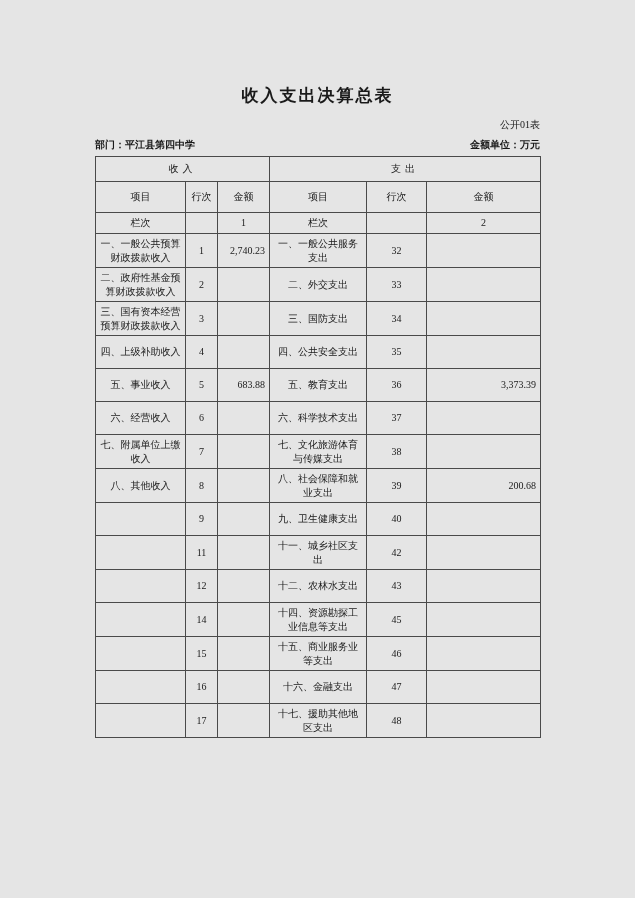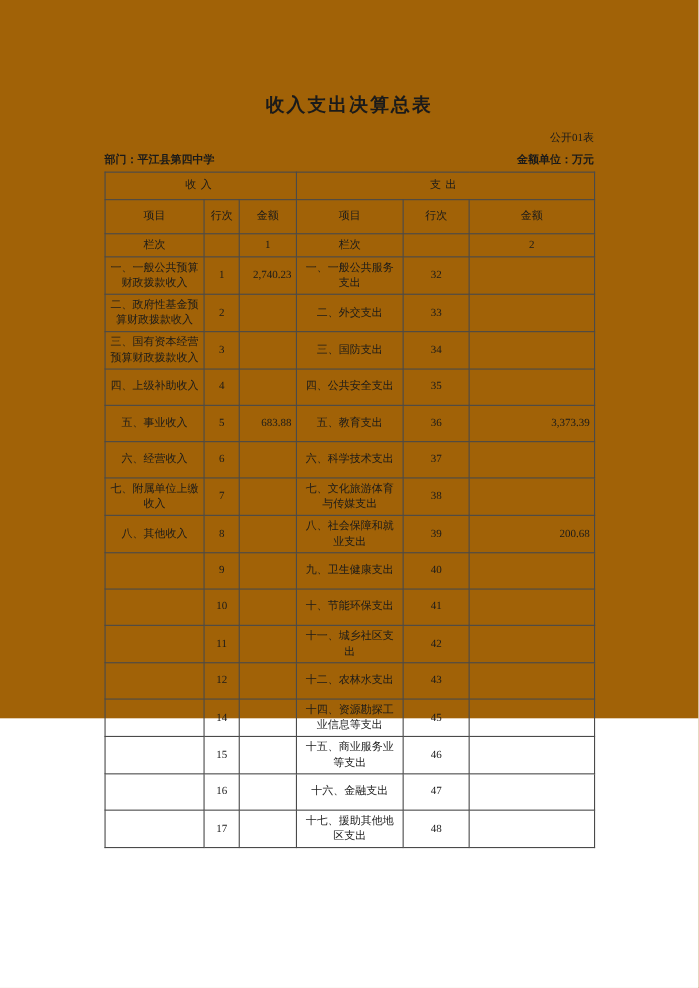--- a/index.html
+++ b/index.html
@@ -10,23 +10,23 @@
   body {
     width: 635px;
     height: 898px;
     font-family: "Liberation Serif", "DejaVu Serif", serif;
     color: #1a1a1a;
     -webkit-font-smoothing: antialiased;
   }
   .page {
     box-sizing: border-box;
     width: 635px;
-    height: 653px;
+    height: 898px;
     padding: 84px 95px 0 95px;
-    background: #a16207;
+    background: #e5e5e5;
   }
   .doc-title {
     text-align: center;
     font-size: 17px;
     font-weight: bold;
     letter-spacing: 2px;
     margin: 0 0 10px 0;
   }
   .form-code {
     text-align: right;
@@ -187,28 +187,20 @@
         <tr>
           <td class="item"></td>
           <td class="line">9</td>
           <td class="amt"></td>
           <td class="item">九、卫生健康支出</td>
           <td class="line">40</td>
           <td class="amt"></td>
         </tr>
         <tr>
           <td class="item"></td>
-          <td class="line">10</td>
-          <td class="amt"></td>
-          <td class="item">十、节能环保支出</td>
-          <td class="line">41</td>
-          <td class="amt"></td>
-        </tr>
-        <tr>
-          <td class="item"></td>
           <td class="line">11</td>
           <td class="amt"></td>
           <td class="item">十一、城乡社区支出</td>
           <td class="line">42</td>
           <td class="amt"></td>
         </tr>
         <tr>
           <td class="item"></td>
           <td class="line">12</td>
           <td class="amt"></td>

